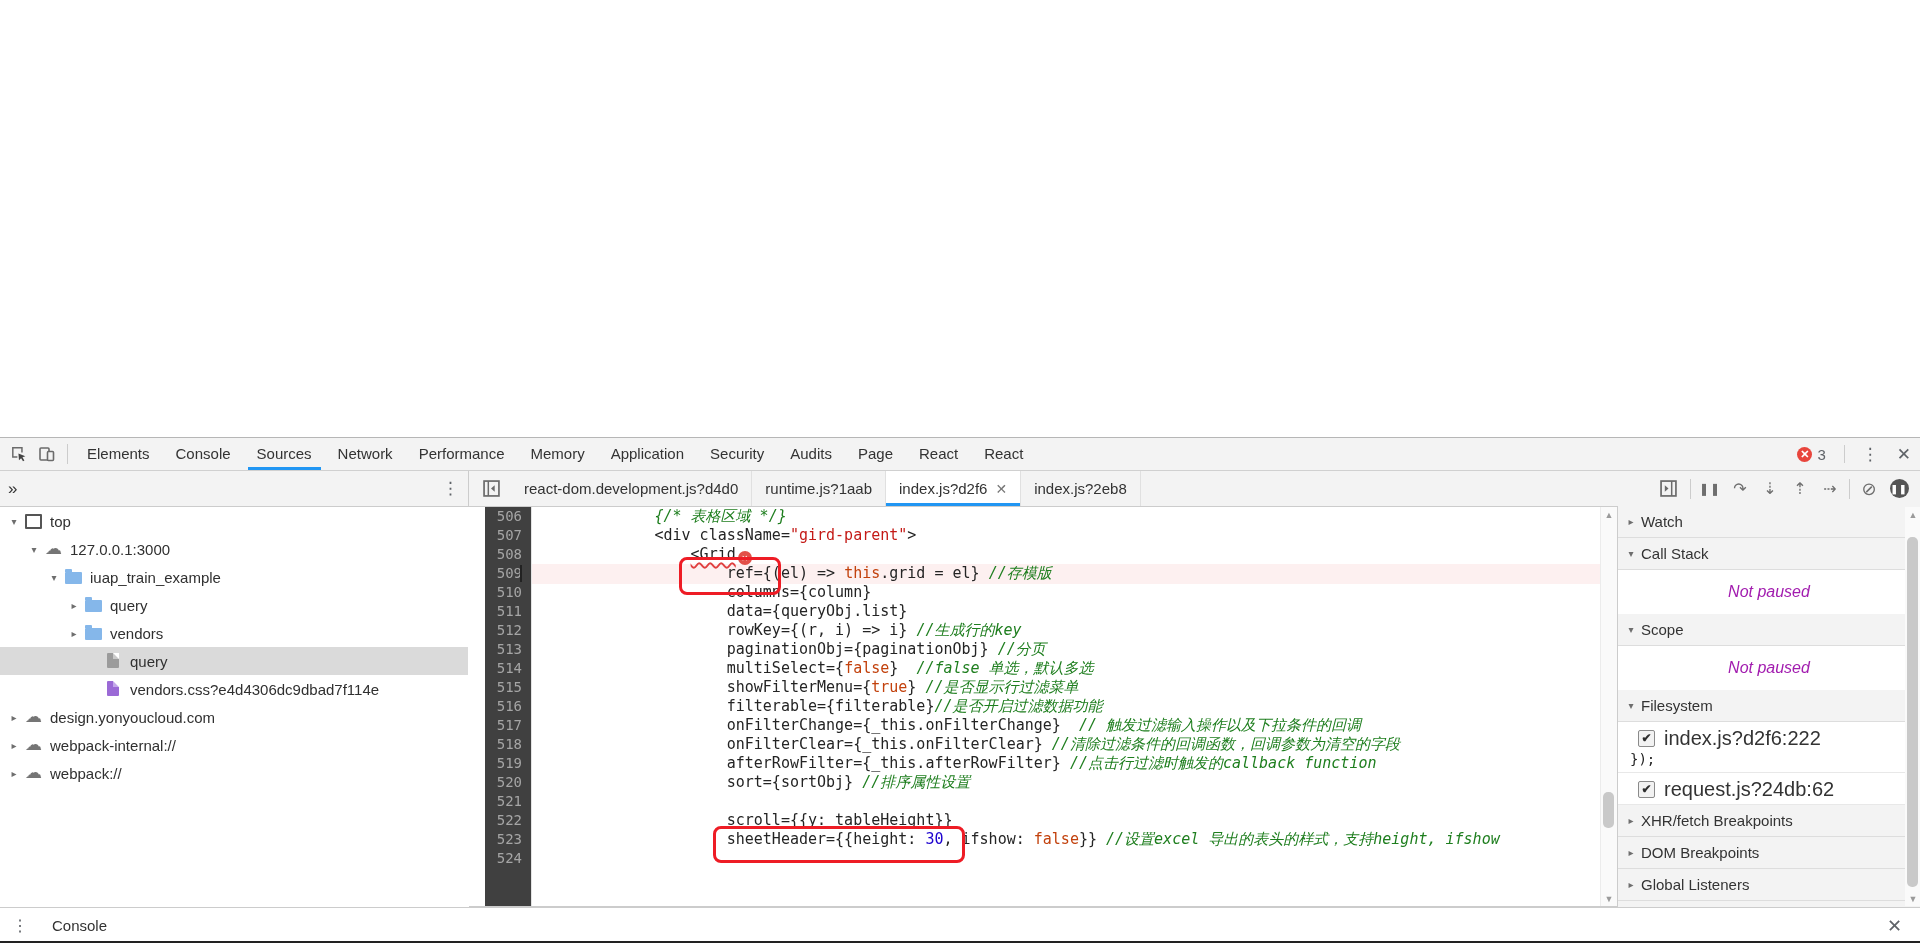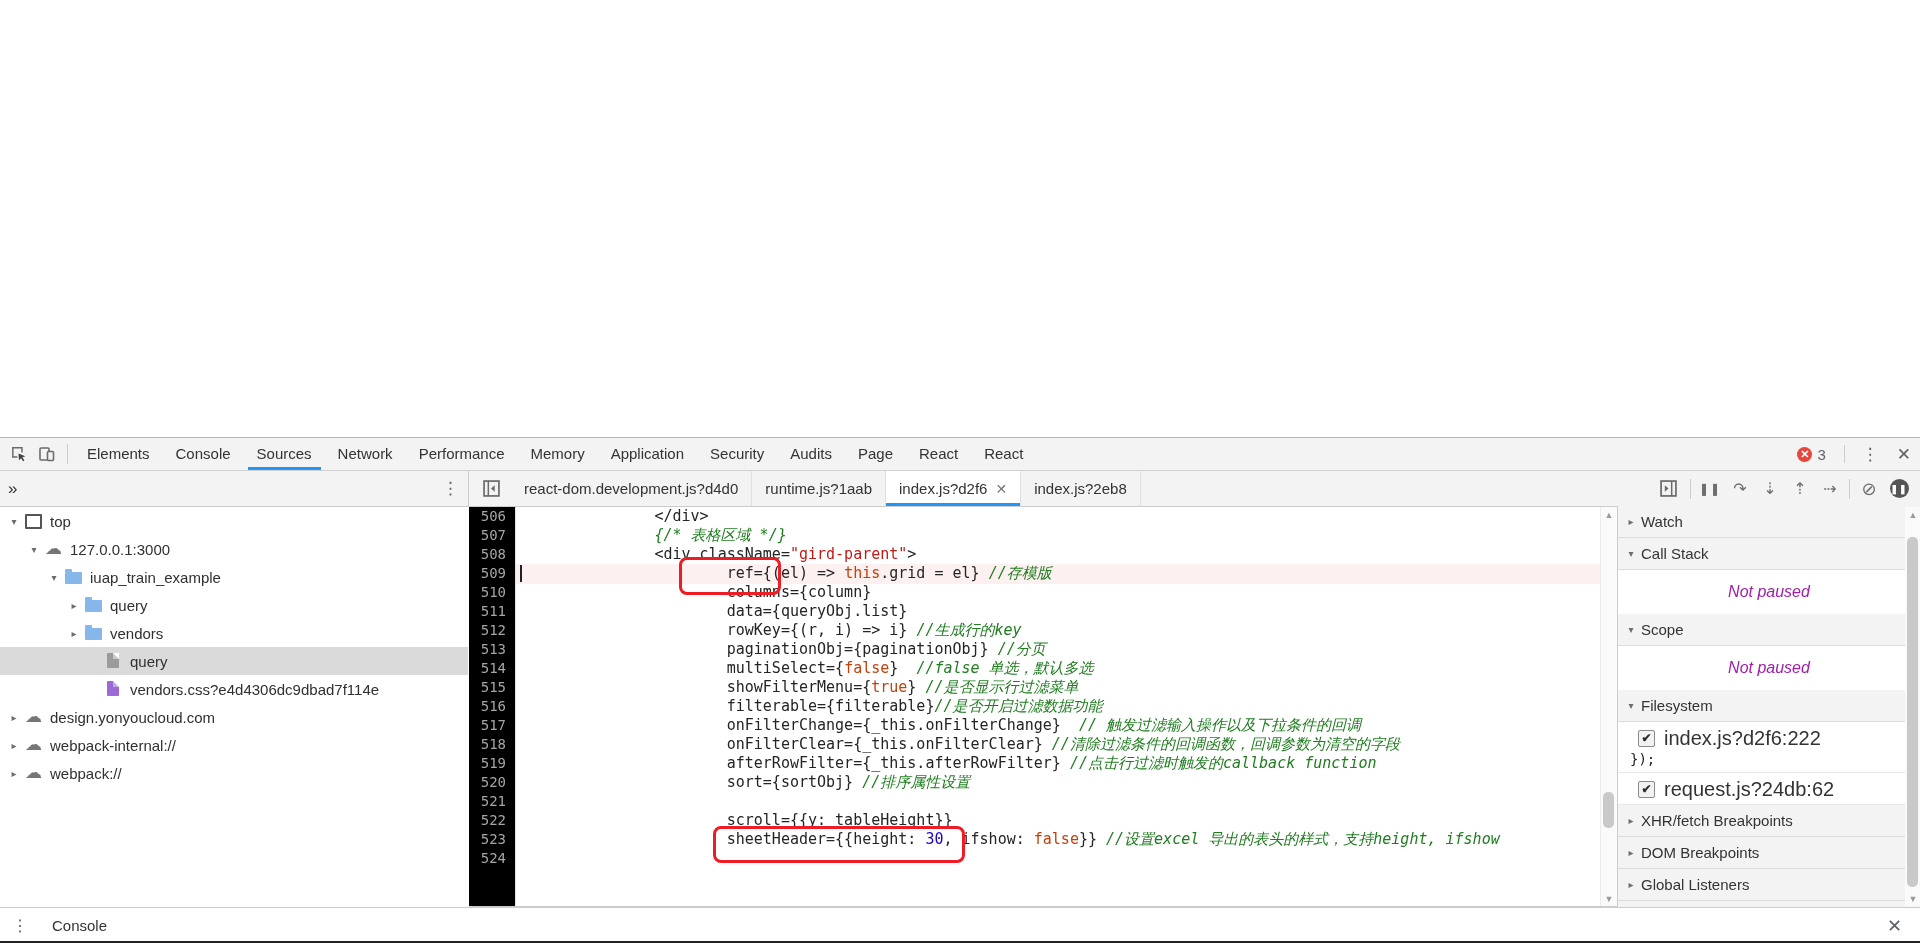--- a/index.html
+++ b/index.html
@@ -55,21 +55,21 @@
   
   .ic-folder{width:17px;height:12px;background:#85b7ea;border-radius:1px;margin-top:3px;position:relative;}
   .ic-folder::before{content:"";position:absolute;left:0;top:-3px;width:7px;height:3px;background:#85b7ea;border-radius:1px 1px 0 0;}
   
   .ic-file{width:12px;height:15px;background:#9b9b9b;border-radius:1px;margin-left:2px;position:relative;}
   .ic-file::before{content:"";position:absolute;right:0;top:0;border:3px solid #fff;border-left-color:#c9c9c9;border-bottom-color:#c9c9c9;}
   .ic-file.purple{background:#9b6ad6;}
   .ic-file.purple::before{border-left-color:#c4a8ea;border-bottom-color:#c4a8ea;}
   
   #editor{position:absolute;left:469px;top:69px;width:1131px;height:399px;overflow:hidden;background:#fff;}
-  #gutter{position:absolute;left:0;top:0;width:46px;height:399px;background:#000000;border-right:1px solid #e3e3e3;}
+  #gutter{position:absolute;left:16px;top:0;width:46px;height:399px;background:#404040;border-right:1px solid #e3e3e3;}
   .lnum{height:19px;line-height:19px;text-align:right;padding-right:9px;color:#a5a5a5;
         font:14px/19px "DejaVu Sans Mono","Liberation Mono",monospace;}
   #codearea{position:absolute;left:46px;top:0;right:0;height:399px;}
   .cline{height:19px;white-space:pre;font:15px/19px "DejaVu Sans Mono","Liberation Mono",monospace;color:#242424;padding-left:4px;}
   .tok-c{color:#1e7e1e;font-style:italic;}
   .tok-s{color:#c41a16;}
   .tok-k{color:#c2410c;}
   .tok-n{color:#1c00cf;}
   .tok-wavy{text-decoration:underline wavy #e04040 2px;text-underline-offset:3px;}
   #line509-bg{position:absolute;left:46px;right:0;top:57px;height:20px;background:#fdf0f0;}
@@ -296,23 +296,23 @@
         <div class="lnum">517</div>
         <div class="lnum">518</div>
         <div class="lnum">519</div>
         <div class="lnum">520</div>
         <div class="lnum">521</div>
         <div class="lnum">522</div>
         <div class="lnum">523</div>
         <div class="lnum">524</div>
       </div>
     <div id="codearea">
-        <div class="cline">               <span>&lt;/div&gt;</span></div>
         <div class="cline">               <span class="tok-c">{/* 表格区域 */}</span></div>
         <div class="cline">               <span>&lt;div className=</span><span class="tok-s">"gird-parent"</span><span>&gt;</span></div>
+        <div class="cline">                   <span class="tok-wavy">&lt;Grid</span><span class="errdot">✕</span></div>
         <div class="cline">                       <span>ref={(el) =&gt; </span><span class="tok-k">this</span><span>.grid = el} </span><span class="tok-c">//存模版</span></div>
         <div class="cline">                       <span>columns={column}</span></div>
         <div class="cline">                       <span>data={queryObj.list}</span></div>
         <div class="cline">                       <span>rowKey={(r, i) =&gt; i} </span><span class="tok-c">//生成行的key</span></div>
         <div class="cline">                       <span>paginationObj={paginationObj} </span><span class="tok-c">//分页</span></div>
         <div class="cline">                       <span>multiSelect={</span><span class="tok-k">false</span><span>}  </span><span class="tok-c">//false 单选，默认多选</span></div>
         <div class="cline">                       <span>showFilterMenu={</span><span class="tok-k">true</span><span>} </span><span class="tok-c">//是否显示行过滤菜单</span></div>
         <div class="cline">                       <span>filterable={filterable}</span><span class="tok-c">//是否开启过滤数据功能</span></div>
         <div class="cline">                       <span>onFilterChange={_this.onFilterChange}  </span><span class="tok-c">// 触发过滤输入操作以及下拉条件的回调</span></div>
         <div class="cline">                       <span>onFilterClear={_this.onFilterClear} </span><span class="tok-c">//清除过滤条件的回调函数，回调参数为清空的字段</span></div>

